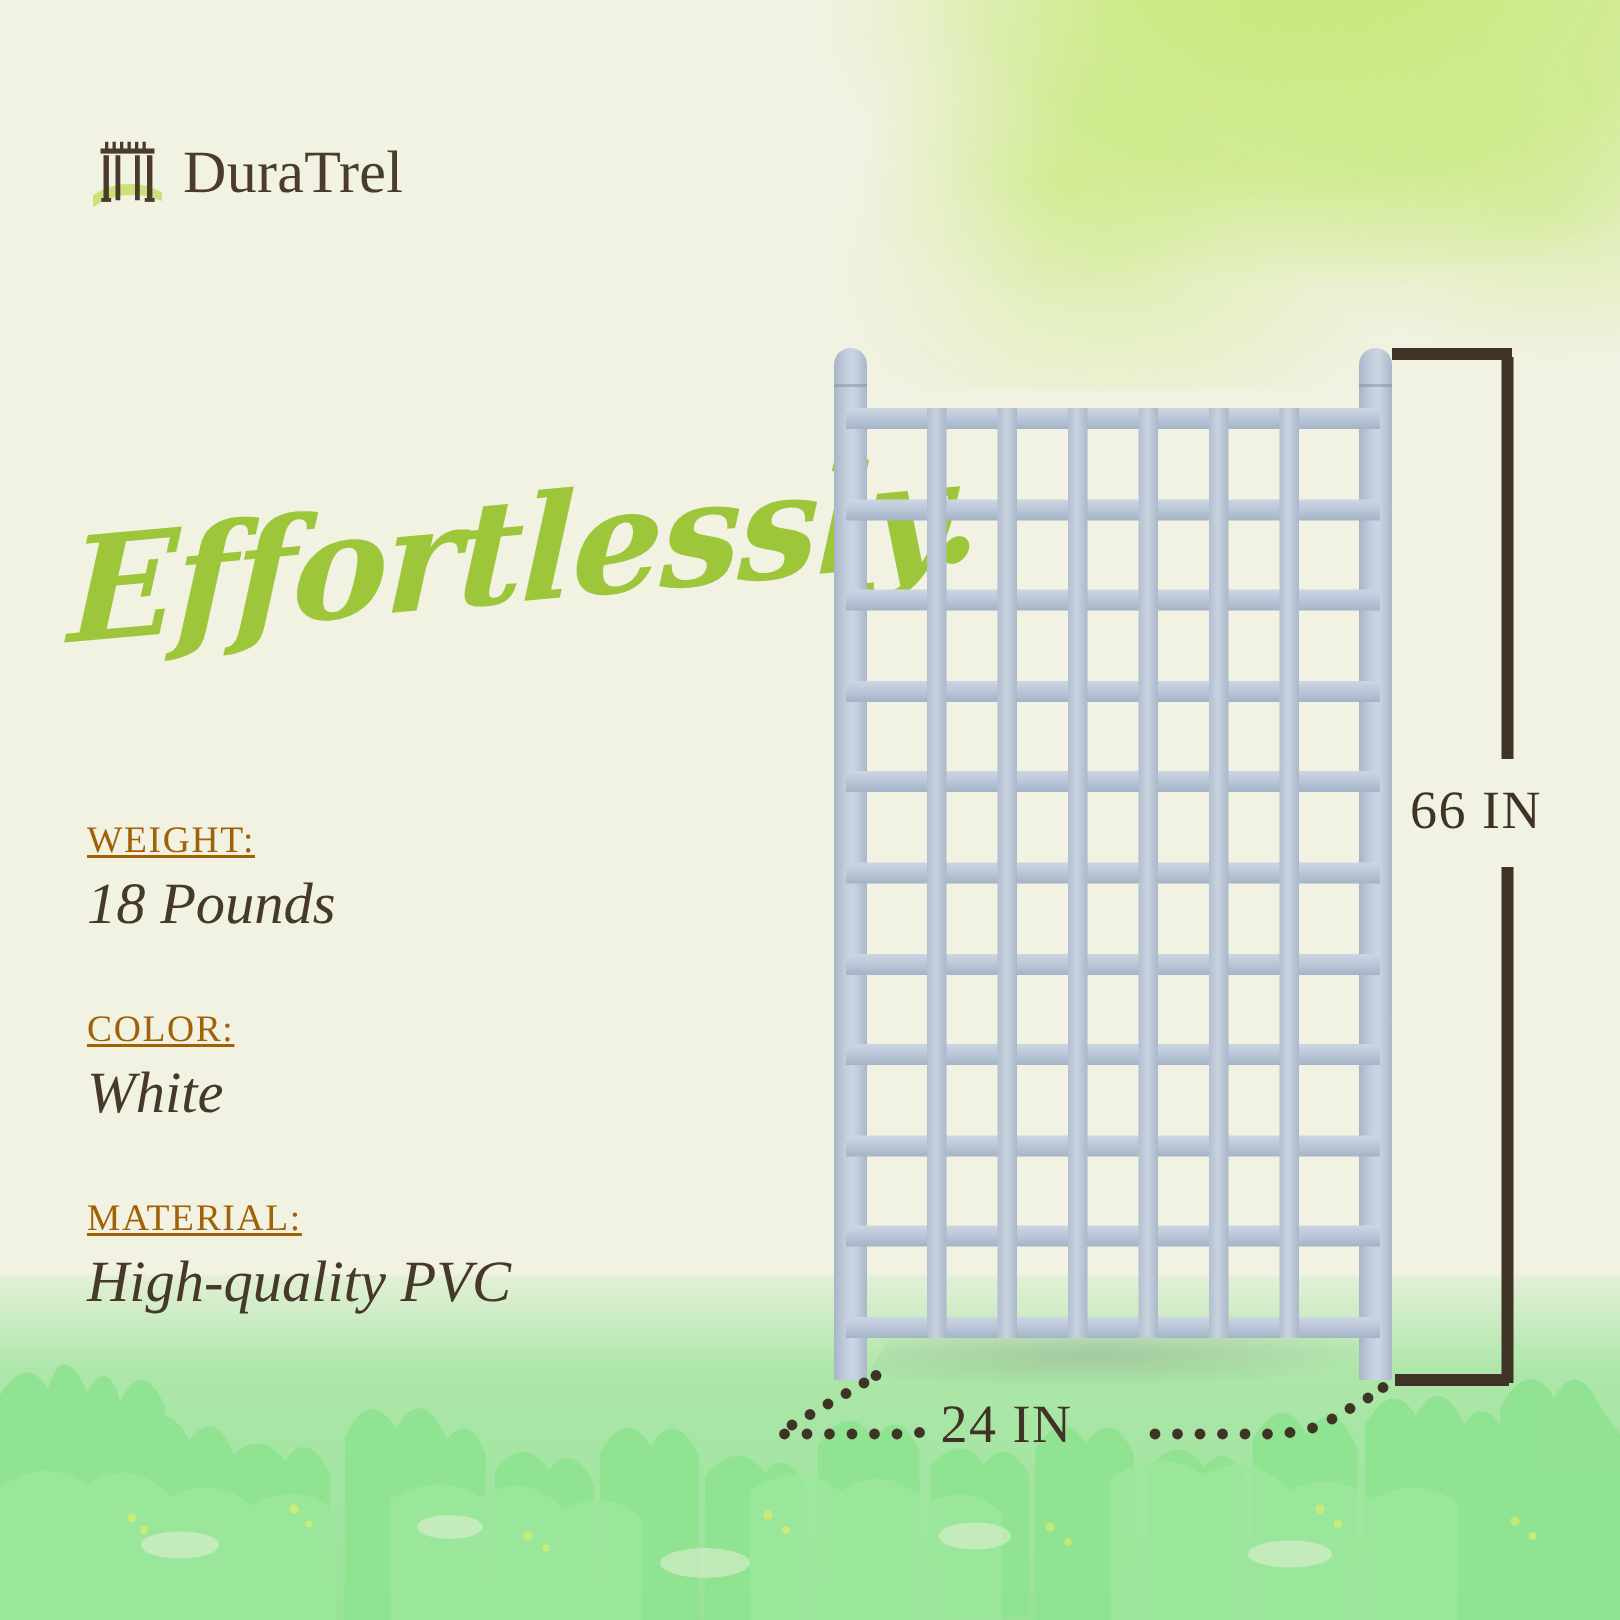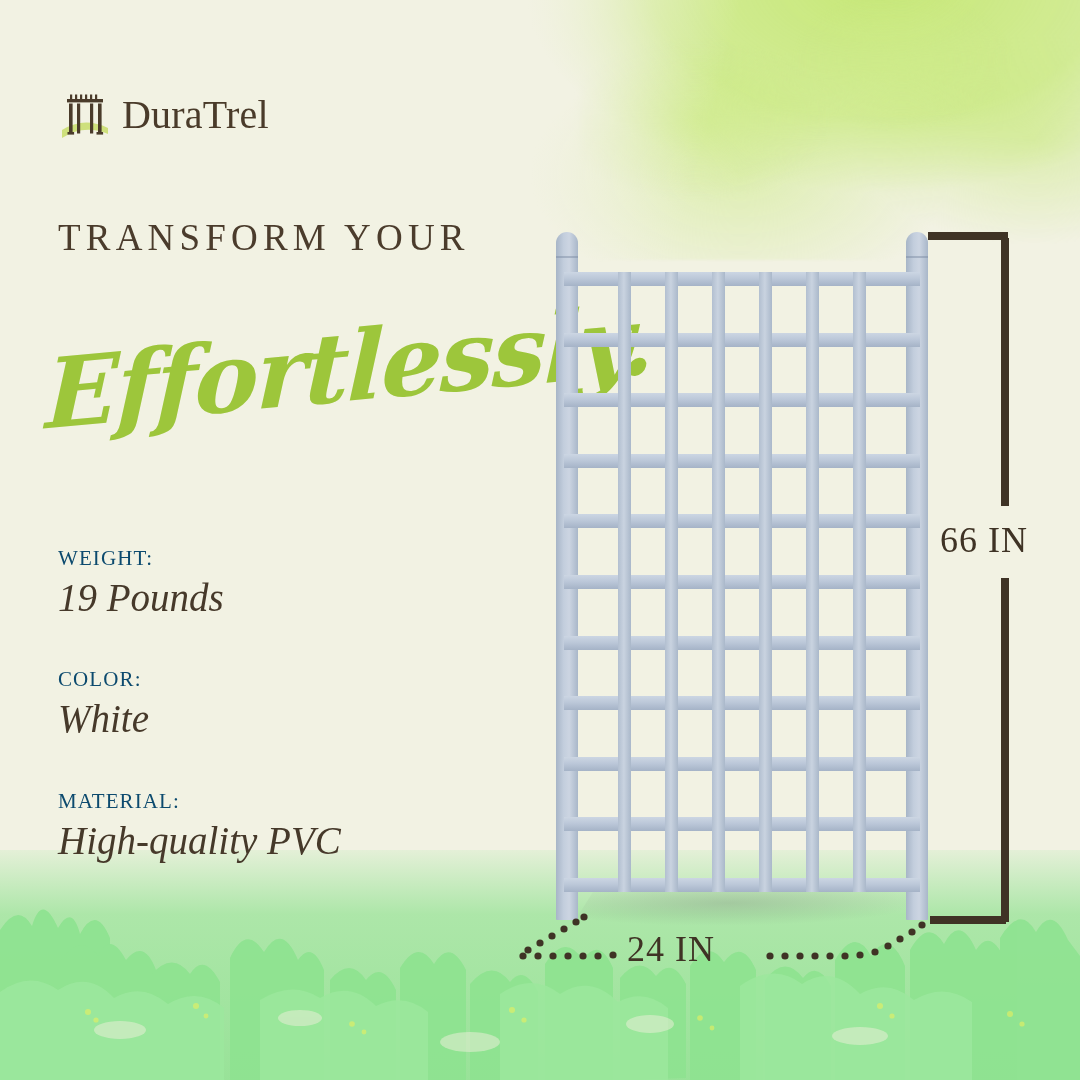--- a/index.html
+++ b/index.html
@@ -116,25 +116,26 @@
   
   .specs {
     position: absolute;
     left: 58px;
     top: 546px;
     width: 430px;
   }
   .spec-block { margin-bottom: 44px; }
   .spec-label {
     font-family: "Liberation Serif", serif;
-    font-size: 21px;
+    font-size: 25px;
     letter-spacing: 1.1px;
-    color: #0c4a6e;
+    color: #a16207;
     text-transform: uppercase;
     line-height: 1.18;
+    text-decoration: underline;
   }
   .spec-value {
     font-family: "Liberation Serif", serif;
     font-style: italic;
     font-size: 39px;
     color: #46392a;
     line-height: 1.3;
     margin-top: 2px;
   }
 
@@ -294,29 +295,28 @@
           <rect x="40" y="15.5" width="3.6" height="30"></rect>
           <rect x="9.5" y="44" width="6.6" height="2.6"></rect>
           <rect x="38.5" y="44" width="6.6" height="2.6"></rect>
         </g>
       </svg>
     </div>
     <div class="logo-text">DuraTrel</div>
   </div>
 
   <div class="headline">
-    <div>TRANSFORM YOUR</div>
   </div>
 
   <div class="script">Effortlessly.</div>
 
   <div class="specs">
     <div class="spec-block">
       <div class="spec-label">WEIGHT:</div>
-      <div class="spec-value">19 Pounds</div>
+      <div class="spec-value">18 Pounds</div>
     </div>
     <div class="spec-block">
       <div class="spec-label">COLOR:</div>
       <div class="spec-value">White</div>
     </div>
     <div class="spec-block">
       <div class="spec-label">MATERIAL:</div>
       <div class="spec-value">High-quality PVC</div>
     </div>
   </div>

